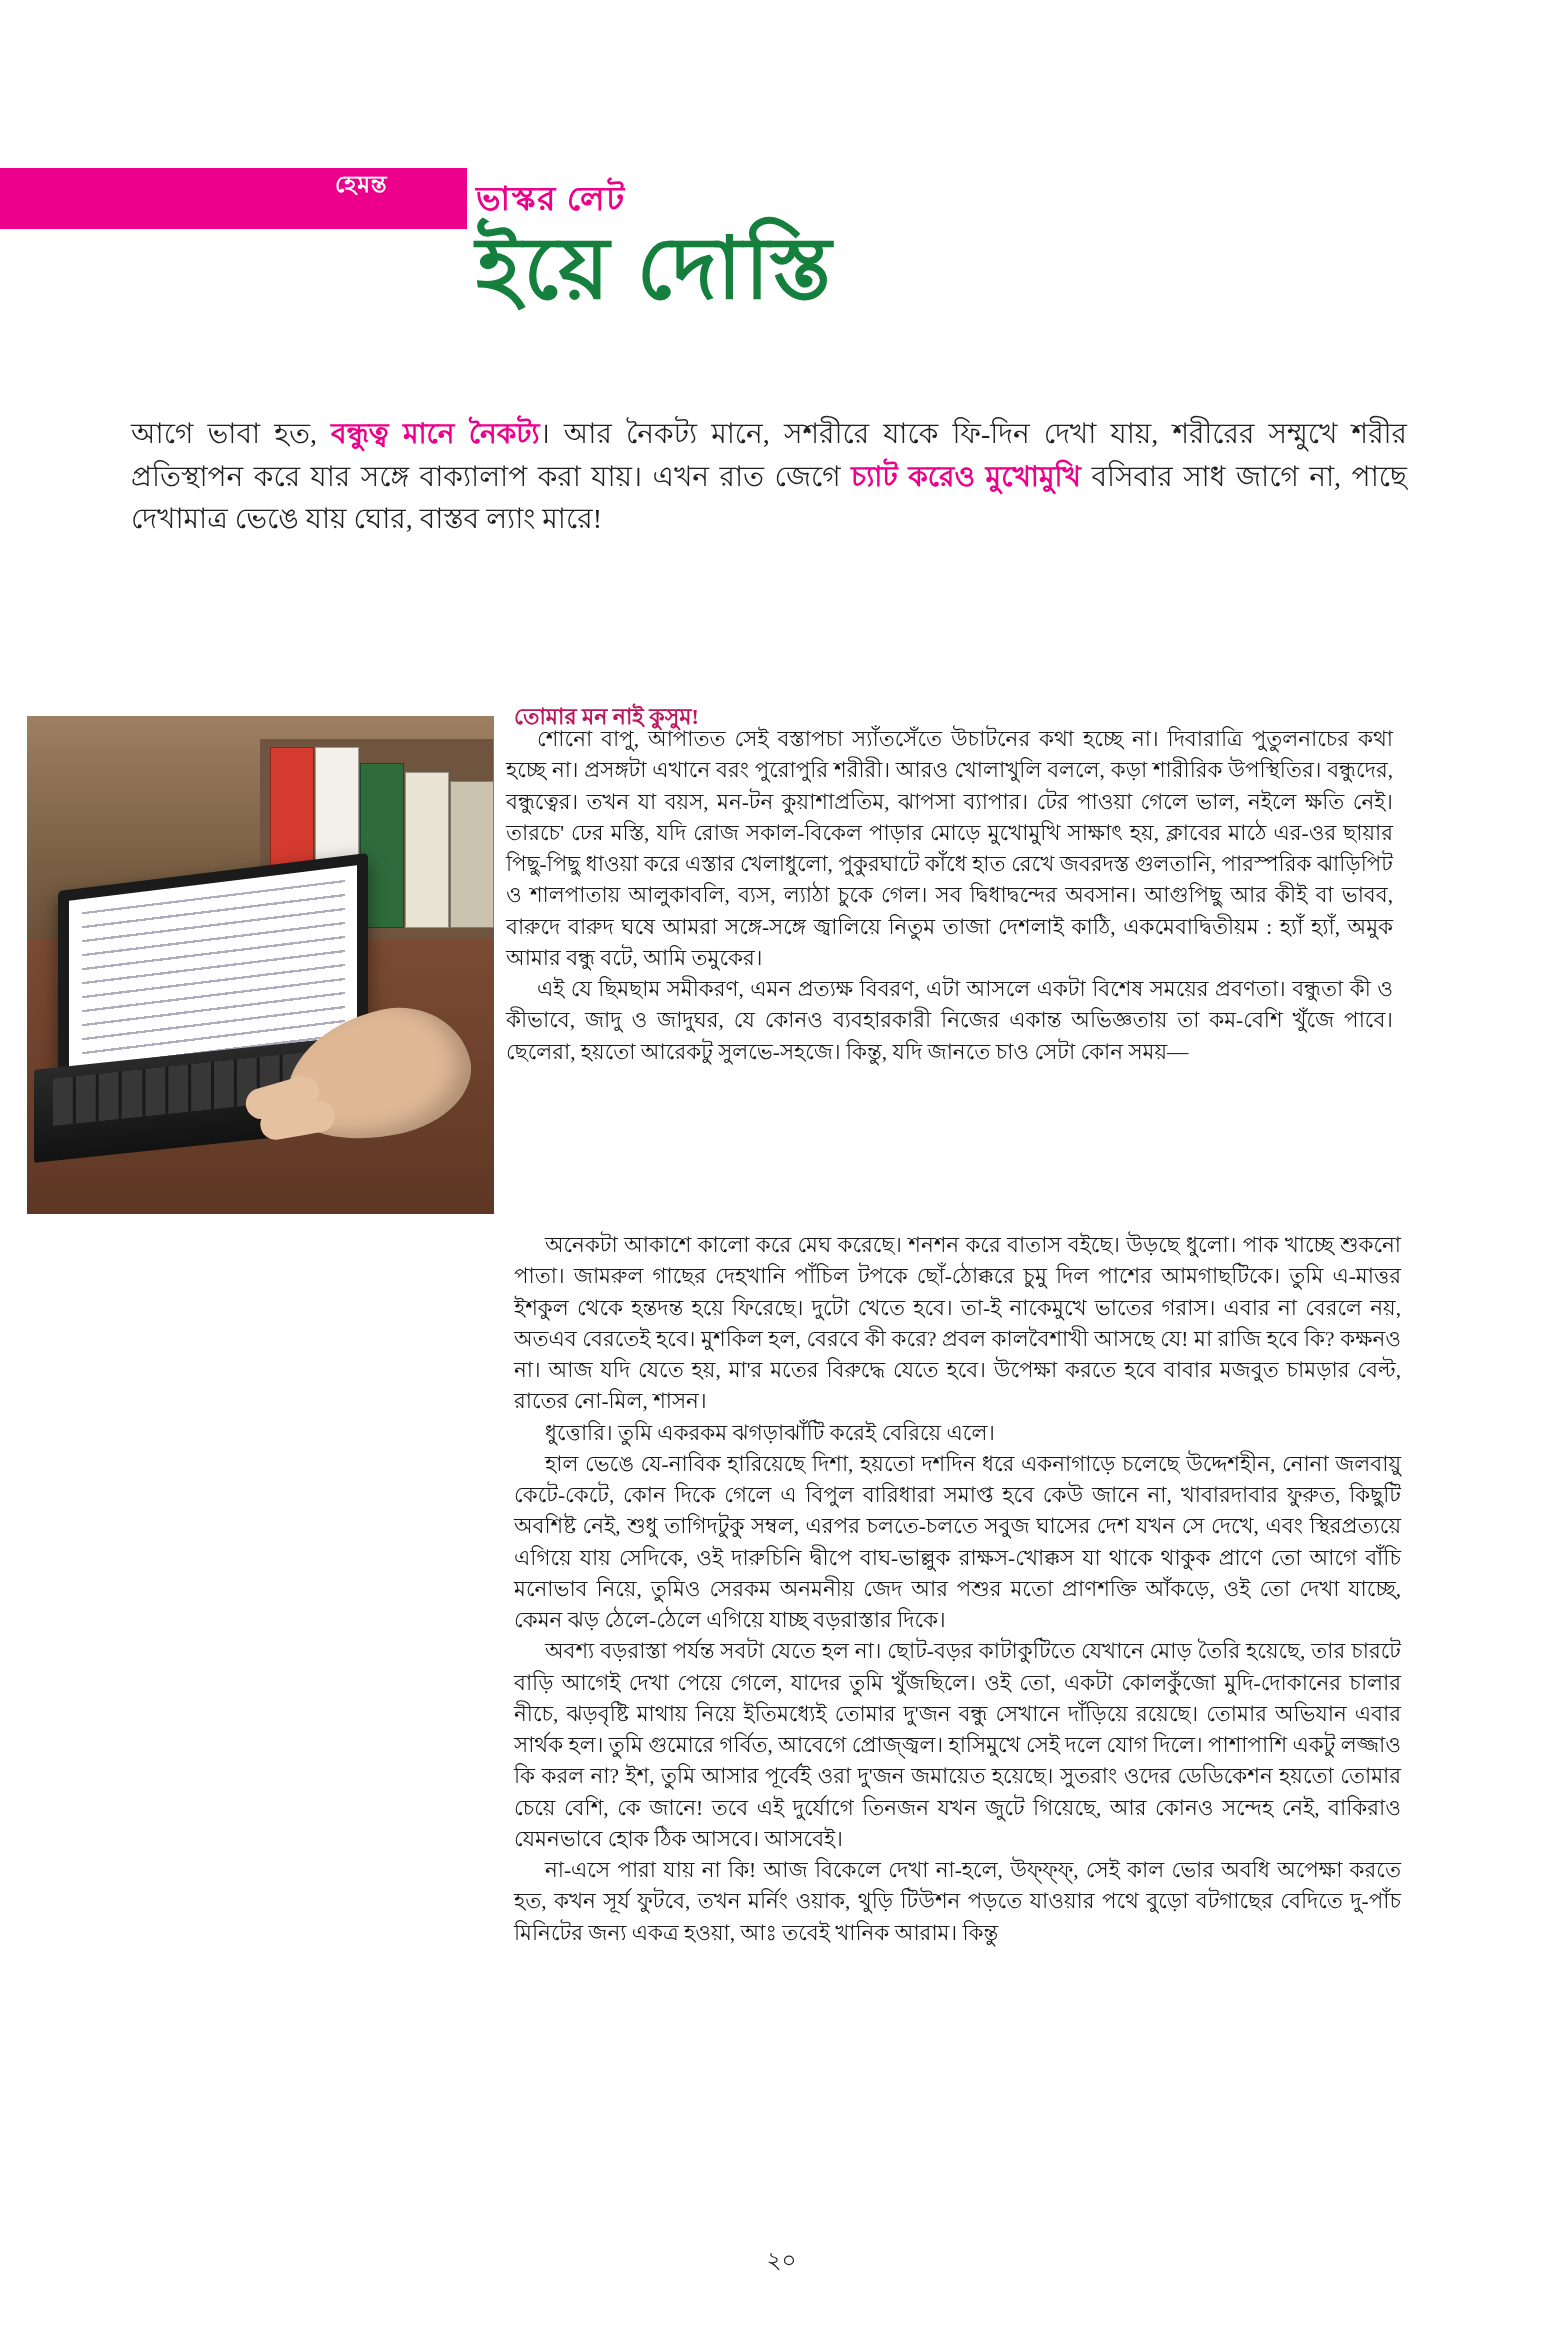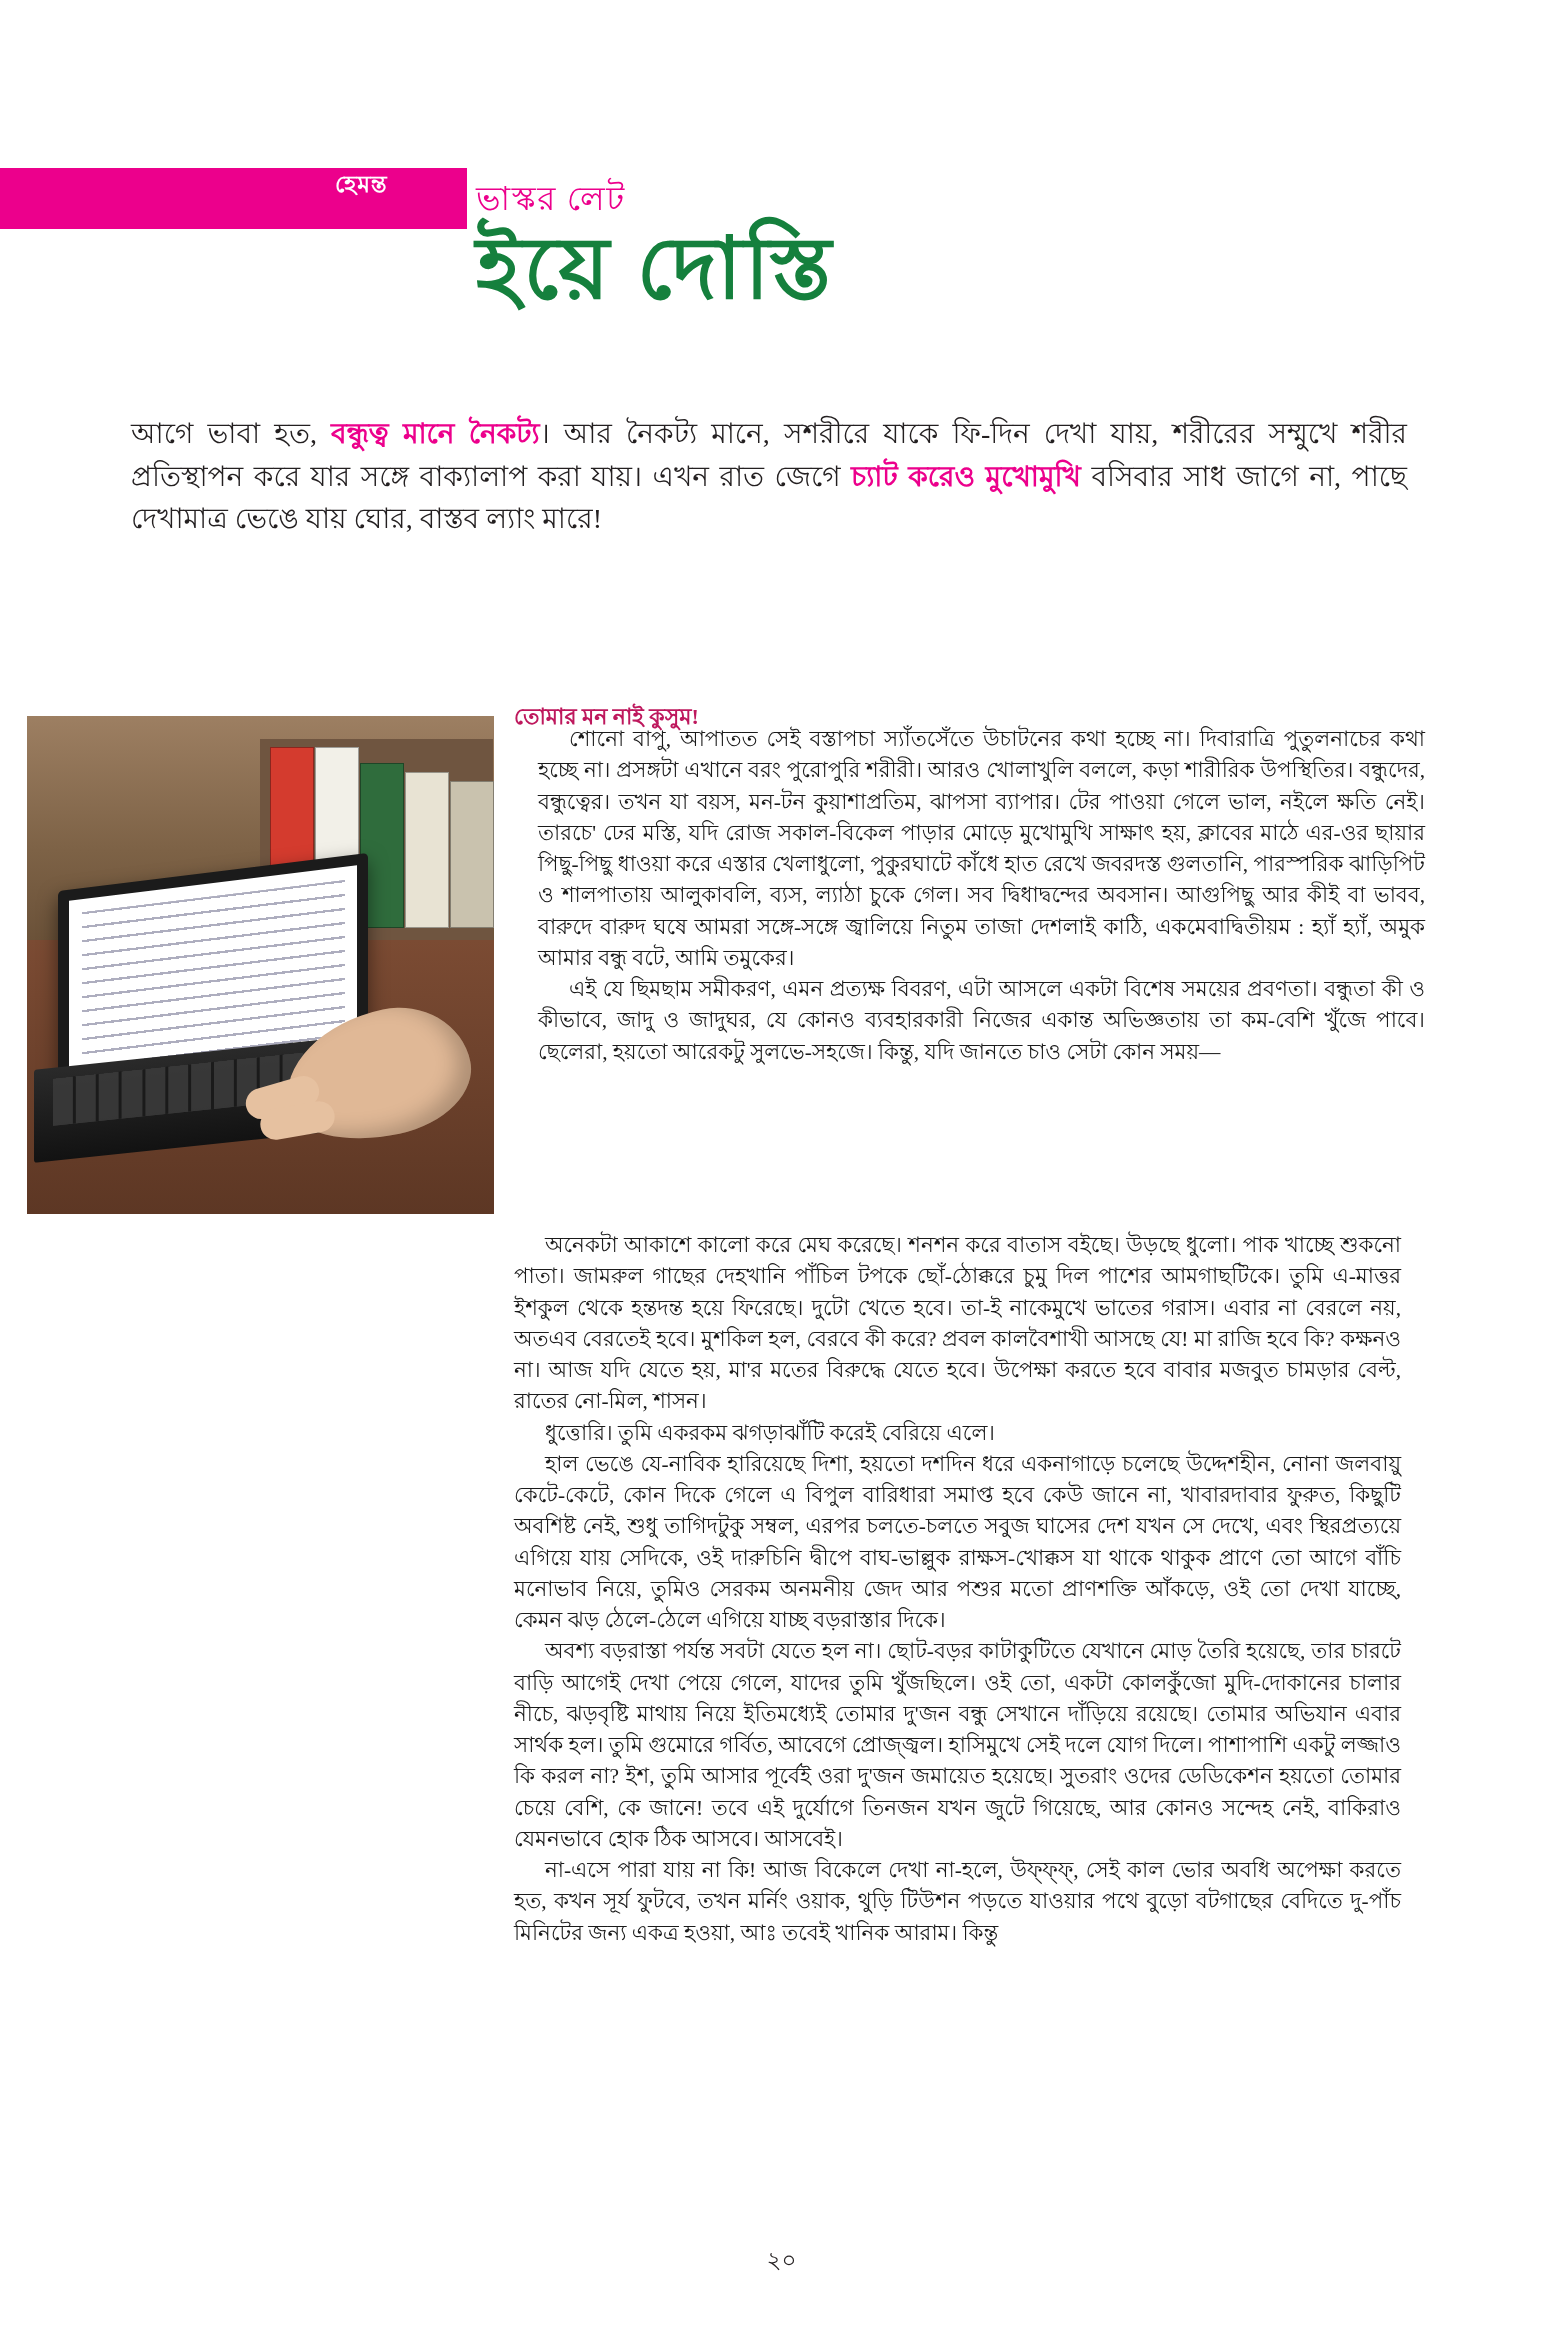--- a/index.html
+++ b/index.html
@@ -37,21 +37,21 @@
     font-weight: bold;
     color: #ffffff;
     letter-spacing: 0.8px;
     text-align: left;
   }
   .byline {
     position: absolute;
     left: 476px;
     top: 173px;
     font-size: 33px;
-    font-weight: normal;
+    font-weight: bold;
     color: #ec008c;
     letter-spacing: 1.6px;
   }
   .headline {
     position: absolute;
     left: 476px;
     top: 220px;
     font-size: 86px;
     font-weight: bold;
     color: #15803d;
@@ -165,21 +165,21 @@
   .kicker {
     position: absolute;
     left: 514px;
     top: 699px;
     font-size: 22px;
     font-weight: bold;
     color: #be185d;
   }
   .col-right {
     position: absolute;
-    left: 538px;
+    left: 506px;
     top: 724px;
     width: 887px;
     font-size: 21.4px;
     line-height: 1.46;
     text-align: justify;
     color: #1a1a1a;
   }
   .col-full {
     position: absolute;
     left: 514px;

